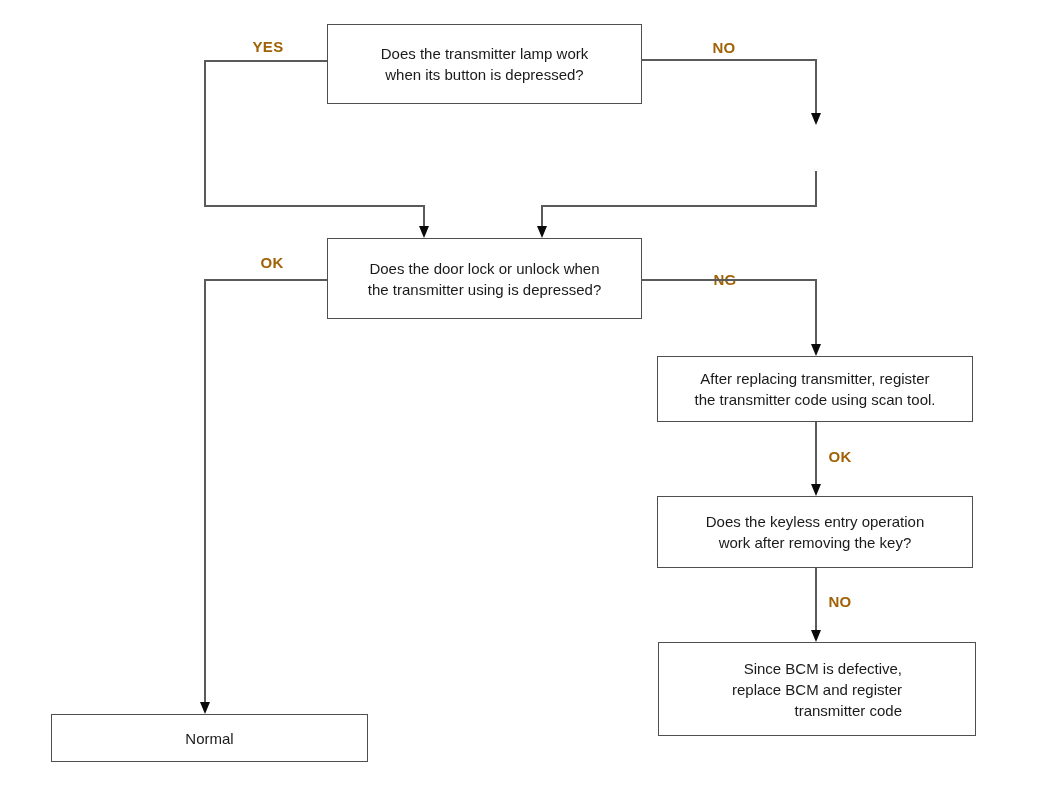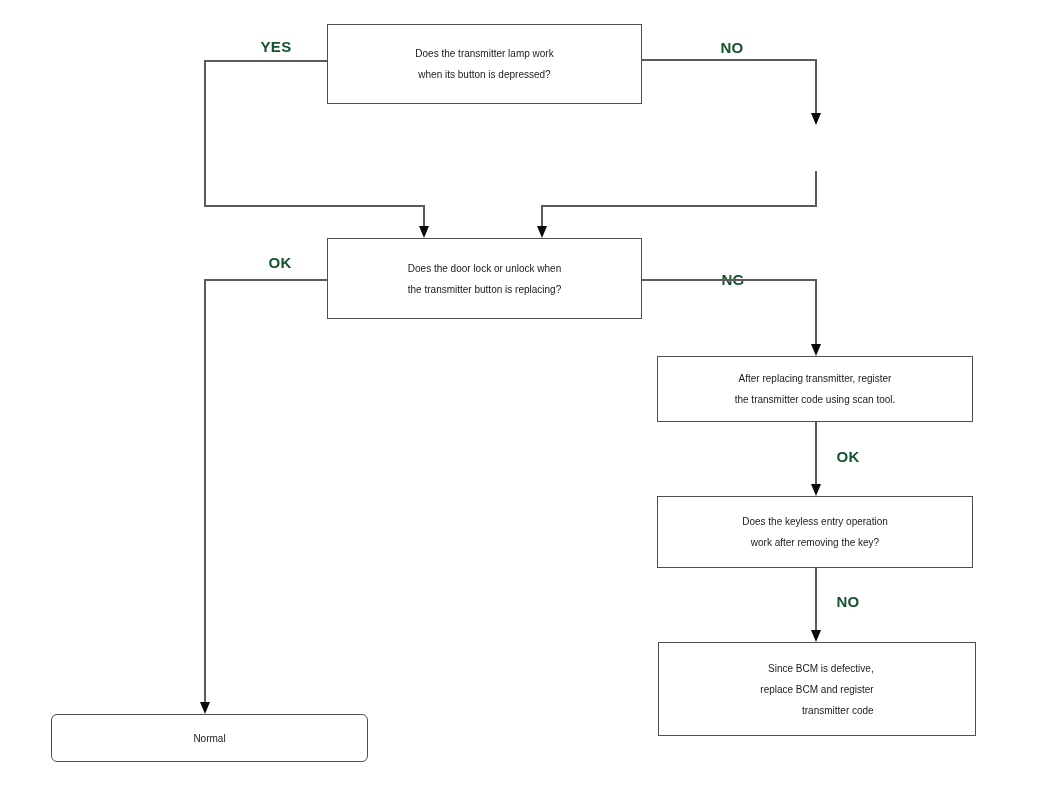--- a/index.html
+++ b/index.html
@@ -14,38 +14,37 @@
     background: #ffffff;
     font-family: "Liberation Sans", sans-serif;
     overflow: hidden;
   }
   .node {
     position: absolute;
     box-sizing: border-box;
     border: 1.5px solid #4f4f4f;
     background: #ffffff;
     color: #1a1a1a;
-    font-size: 10px;
+    font-size: 15px;
     line-height: 21px;
     display: flex;
     align-items: center;
     justify-content: center;
     text-align: center;
     white-space: pre-line;
     padding: 4px 8px;
   }
   .edge-label {
     position: absolute;
     transform: translateX(-50%);
-    color: #14532d;
+    color: #a16207;
     font-size: 15px;
     font-weight: bold;
     letter-spacing: 0.3px;
     white-space: nowrap;
-    margin-left: 8px;
   }
   .seg {
     position: absolute;
     background: #5a5a5a;
   }
   .arrow-down {
     position: absolute;
     width: 0;
     height: 0;
     border-left: 5.5px solid transparent;
@@ -56,33 +55,33 @@
 </head>
 <body>
 
 <div class="canvas">
 
   <div class="node" style="left:327px; top:24px; width:315px; height:80px;">Does the transmitter lamp work
 when its button is depressed?</div>
 
 
   <div class="node" style="left:327px; top:238px; width:315px; height:81px;">Does the door lock or unlock when
-the transmitter button is replacing?</div>
+the transmitter using is depressed?</div>
 
   <div class="node" style="left:657px; top:496px; width:316px; height:72px;">Does the keyless entry operation
 work after removing the key?</div>
 
   <div class="node" style="left:657px; top:356px; width:316px; height:66px;">After replacing transmitter, register
 the transmitter code using scan tool.</div>
 
   <div class="node" style="left:658px; top:642px; width:318px; height:94px;text-align:right;">Since BCM is defective,
 replace BCM and register
 transmitter code</div>
 
-  <div class="node" style="left:51px; top:714px; width:317px; height:48px;border-radius:6px;">Normal</div>
+  <div class="node" style="left:51px; top:714px; width:317px; height:48px;">Normal</div>
 
   <div class="edge-label" style="left:268px; top:38px;">YES</div>
   <div class="edge-label" style="left:724px; top:39px;">NO</div>
   <div class="edge-label" style="left:272px; top:254px;">OK</div>
   <div class="edge-label" style="left:725px; top:271px;">NG</div>
   <div class="edge-label" style="left:840px; top:448px;">OK</div>
   <div class="edge-label" style="left:840px; top:593px;">NO</div>
 
   <div class="seg" style="left:204px; top:60px; width:123px; height:2px;"></div>
   <div class="seg" style="left:204px; top:60px; width:2px; height:147px;"></div>

